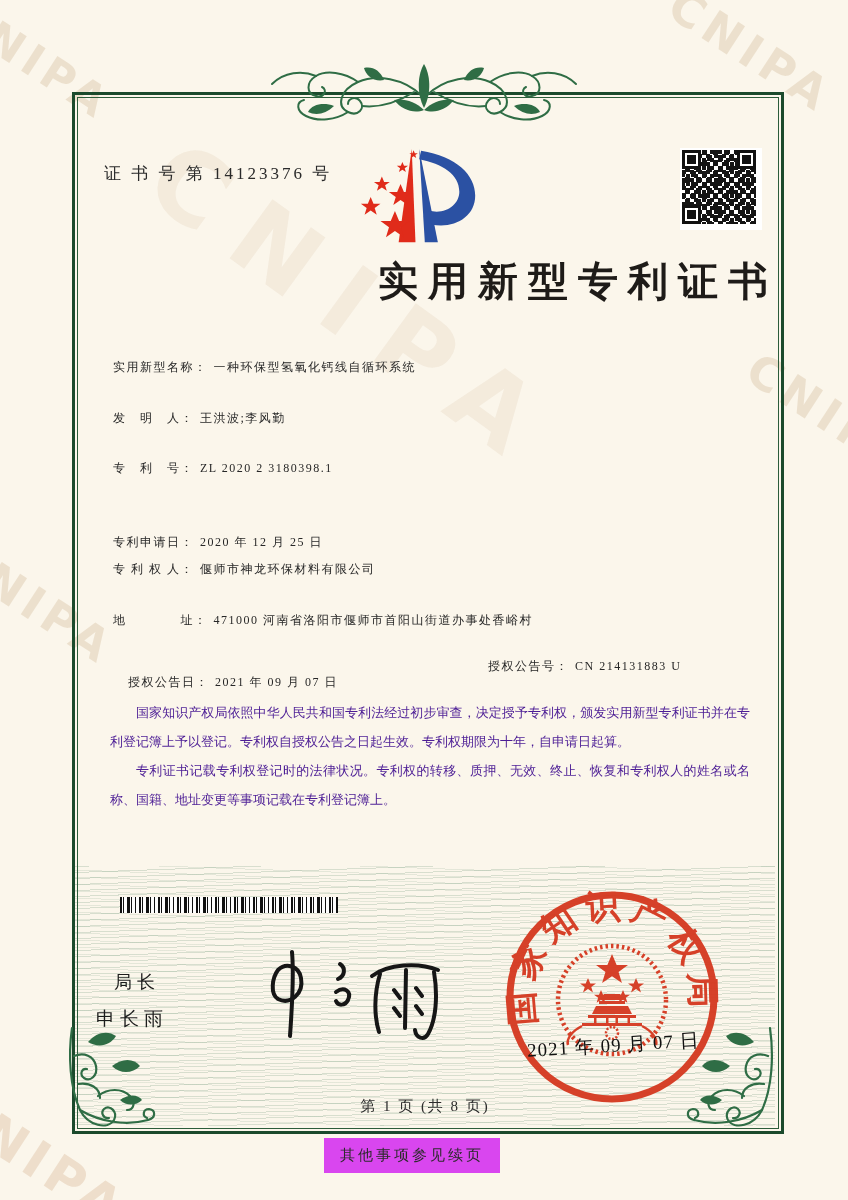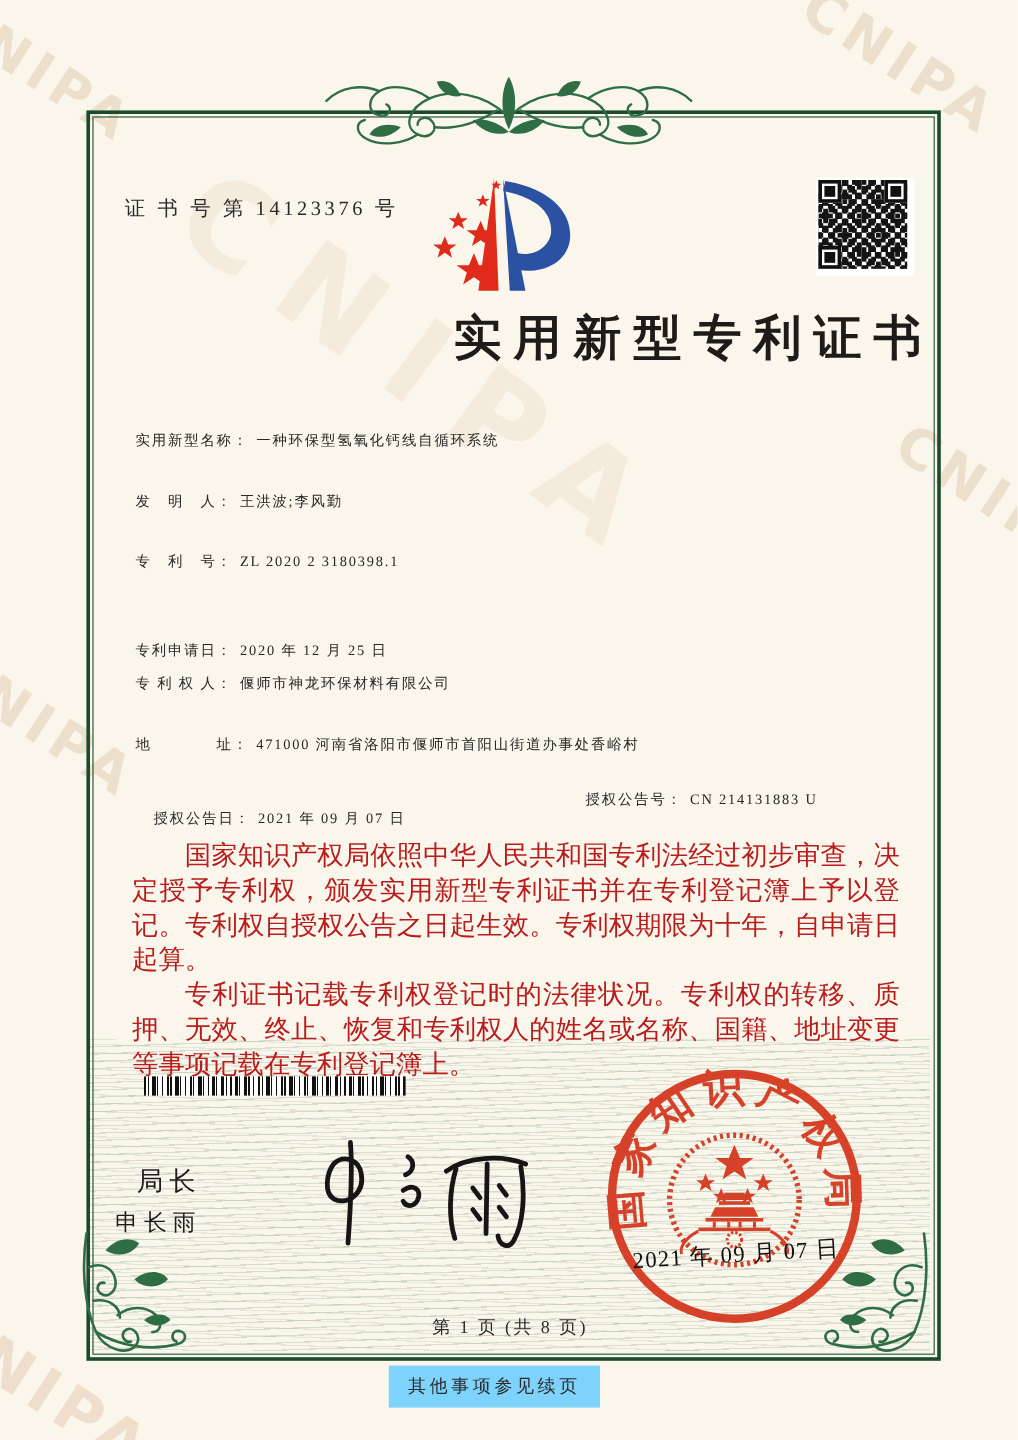--- a/index.html
+++ b/index.html
@@ -54,36 +54,36 @@
   .title { position:absolute; left:72px; top:254px; width:706px; text-align:right;
            font-size:40px; font-weight:bold; letter-spacing:10px; color:#1e1b18; }
   .row { position:absolute; left:113px; font-size:12px; letter-spacing:1.5px; color:#272727; white-space:nowrap; }
   .row .val { margin-left:6px; }
   .r0 { top:359px; } .r1 { top:410px; } .r2 { top:460px; }
   .r3 { top:534px; } .r4 { top:561px;text-align:right; } .r5 { top:612px;text-align:right; }
   .r-grant { top:658px; left:0; width:848px; }
   .grant-left { position:absolute; left:128px; white-space:nowrap;margin-top:16px; }
   .grant-right { position:absolute; left:448px; white-space:nowrap;margin-left:40px; }
   .paras { position:absolute; left:110px; top:698px; width:640px;
-           font-size:22px; line-height:29px; text-align:justify; color:#b91c1c; }
+           font-size:13px; line-height:29px; text-align:justify; color:#4c1d95; }
   .paras p { margin:0; text-indent:2em; }
   .barcode { position:absolute; left:120px; top:897px; width:218px; height:16px;
     background:repeating-linear-gradient(90deg,
       #101010 0 2px, #fdfdfd 2px 3px, #101010 3px 4px, #fdfdfd 4px 7px,
       #101010 7px 10px, #fdfdfd 10px 11px, #101010 11px 12px, #fdfdfd 12px 15px,
       #101010 15px 16px, #fdfdfd 16px 19px); }
-  .signer-title { position:absolute; left:114px; top:970px; font-size:22px; letter-spacing:5px; color:#1c1c1c; }
+  .signer-title { position:absolute; left:114px; top:970px; font-size:18px; letter-spacing:5px; color:#1c1c1c; }
   .signer-name  { position:absolute; left:96px; top:1006px; font-size:19px; letter-spacing:5px; color:#1c1c1c; }
   .signature { position:absolute; left:248px; top:944px; width:205px; height:100px; }
   .seal { position:absolute; left:503px; top:888px; width:218px; height:218px; opacity:.95; z-index:6; }
   .seal-date { position:absolute; left:527px; top:1032px; width:190px; z-index:7;
                font-size:19px; letter-spacing:1px; color:#111; transform:rotate(-3.5deg); white-space:nowrap; }
   .pagenum { position:absolute; left:72px; top:1097px; width:706px; text-align:center;
              font-size:15px; letter-spacing:2px; color:#2b2b2b; z-index:6; }
-  .note { position:absolute; left:324px; top:1138px; background:#7dd3fc; padding:8px 16px;
+  .note { position:absolute; left:324px; top:1138px; background:#d946ef; padding:8px 16px;
           font-size:15px; letter-spacing:3px; color:#2b2b2b; z-index:6; white-space:nowrap; }
 </style>
 </head>
 <body>
 
 <div class="page">
 
   <svg width="0" height="0" style="position:absolute">
     <defs>
       <path id="star" d="M0,-10 L2.9,-3.1 10,-3.1 4.1,1.2 6.2,8.1 0,3.9 -6.2,8.1 -4.1,1.2 -10,-3.1 -2.9,-3.1 Z"></path>

